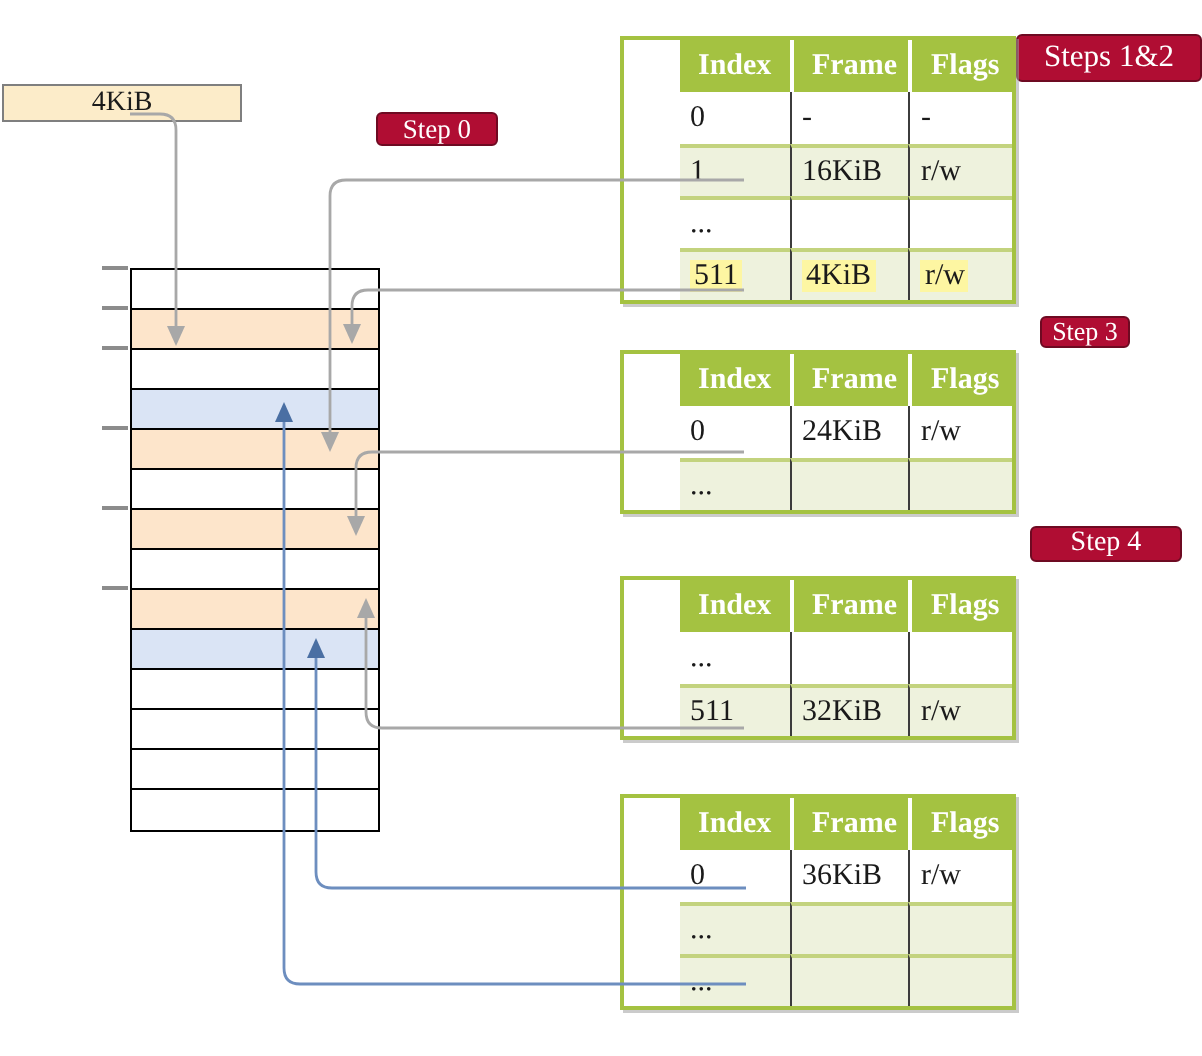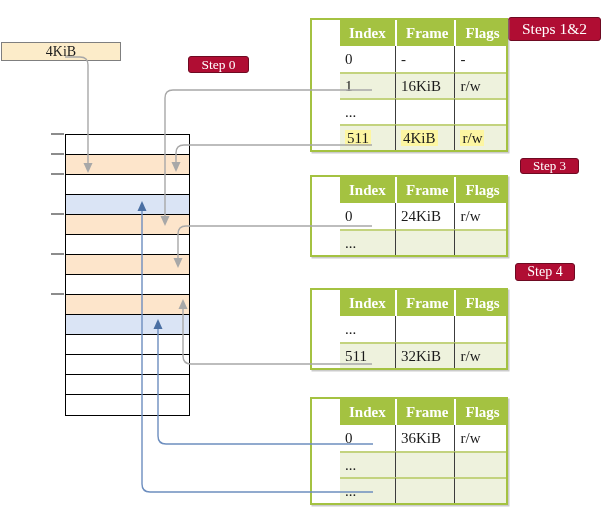--- a/index.html
+++ b/index.html
@@ -15,22 +15,22 @@
     font-size:14px;line-height:14px;
   }
   
   .badge{
     position:absolute;background:#b00d33;border:1px solid #6e0a22;border-radius:3px;
     color:#fff;display:flex;align-items:center;justify-content:center;
     box-sizing:border-box;
   }
   #badge-step0   {left:188px;top:56px; width:61px;height:17px;font-size:13.5px;}
   #badge-steps12 {left:508px;top:17px; width:93px;height:24px;font-size:15.5px;text-align:center;}
-  #badge-step3   {left:520px;top:158px;width:59px;height:16px;font-size:13px;}
-  #badge-step4   {left:515px;top:263px;width:60px;height:18px;font-size:14px;}
+  #badge-step3   {left:520px;top:158px;width:45px;height:16px;font-size:13px;}
+  #badge-step4   {left:515px;top:263px;width:76px;height:18px;font-size:14px;}
   
   .membox{
     position:absolute;left:65px;top:134px;width:125px;height:282px;
     border:1px solid #000;box-sizing:border-box;background:#fff;
   }
   .mrow{height:20px;box-sizing:border-box;border-bottom:1px solid #000;}
   .mrow:last-child{border-bottom:none;}
   .mrow.white{background:#ffffff;}
   .mrow.orange{background:#fde5cb;}
   .mrow.blue{background:#dae4f5;}

